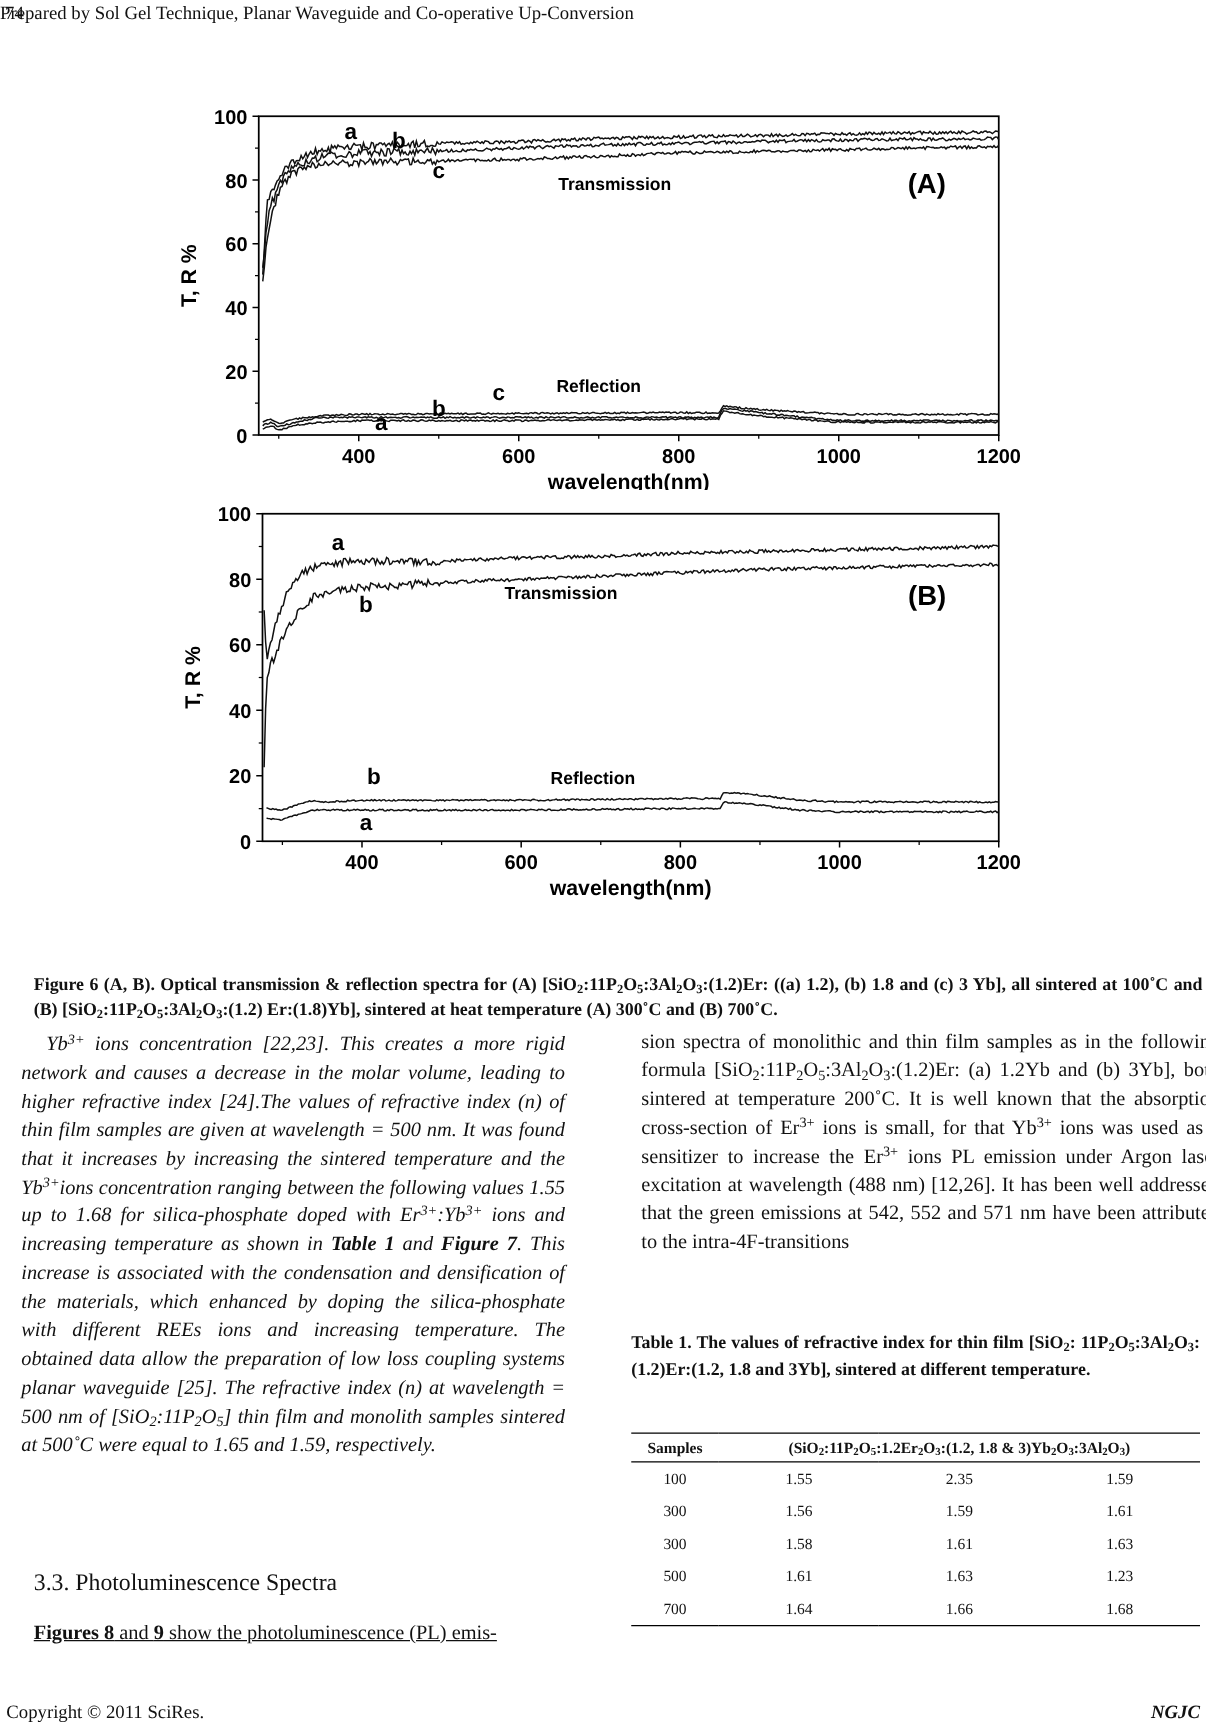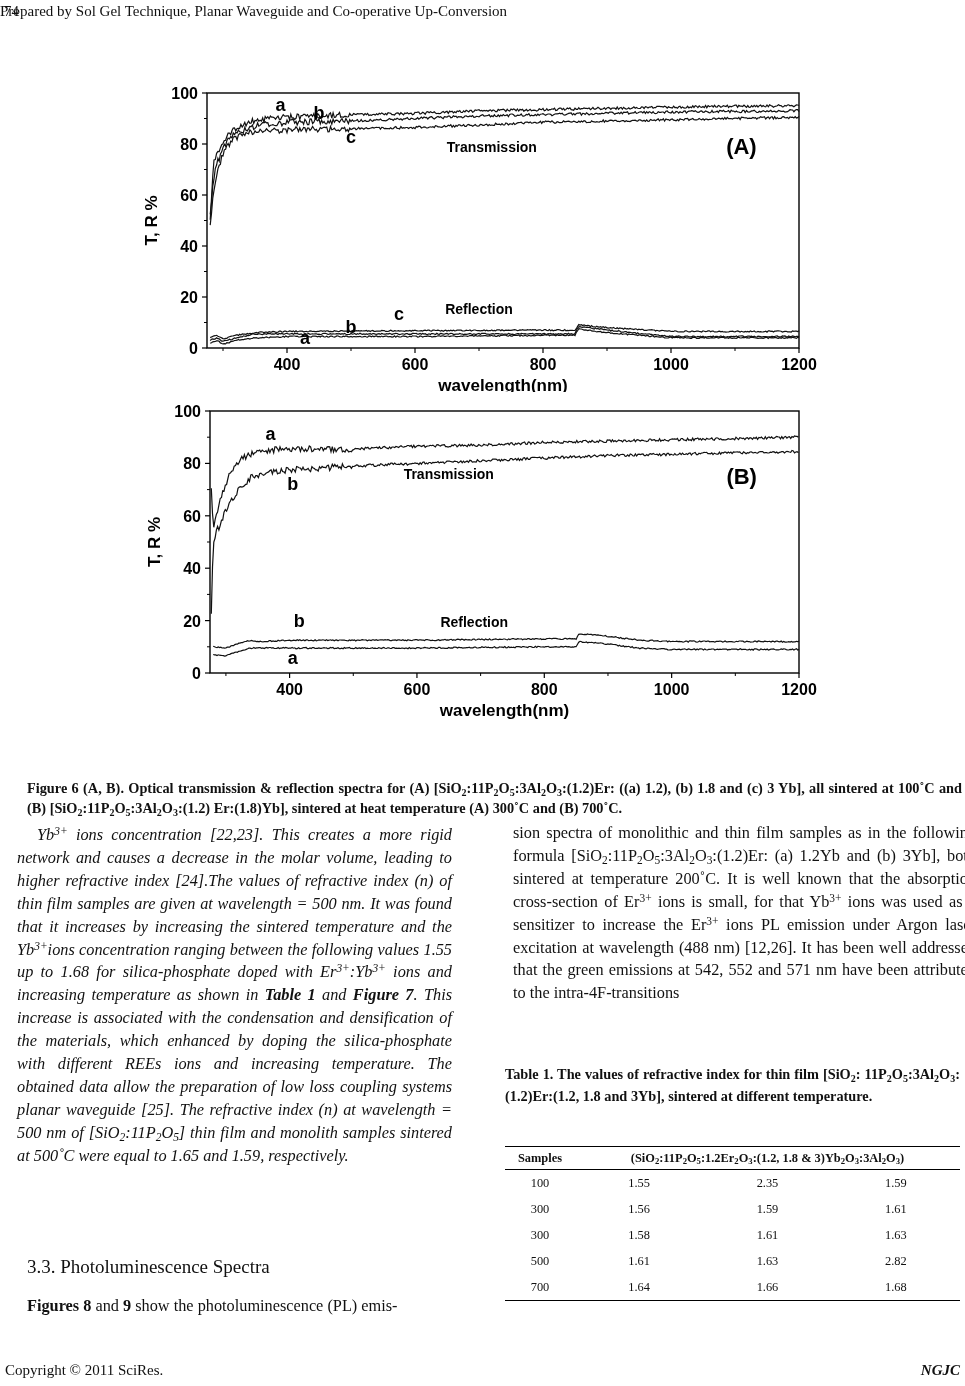--- a/index.html
+++ b/index.html
@@ -11,21 +11,21 @@
   sup { font-size:0.7em; vertical-align:0.45em; line-height:0; }
   .chart { position:absolute; left:130px; width:710px; }
   .chart svg { display:block; }
   .caption { position:absolute; left:27px; top:738px; width:935px; font-weight:bold; font-size:14.3px; line-height:20px; text-align:justify;margin-top:40px; }
   .col { position:absolute; font-size:16.3px; line-height:22.9px; text-align:justify; }
   .col p { margin:0; }
   .colL { left:17px; top:824px; width:435px;font-style:italic; }
   .colR { left:513px; top:822px; width:463px; }
   .indent { text-indent:20px; }
   .section { position:absolute; left:27px; top:1256px; font-weight:normal; font-size:19px; }
-  .afterSec { position:absolute; left:27px; top:1295px; width:435px; font-size:16.3px; line-height:22px; }
+  .afterSec { position:absolute; left:27px; top:1295px; width:435px; font-size:16.3px; line-height:22px;text-decoration:underline; }
   .tcap { position:absolute; left:505px; top:1063px; width:455px; font-weight:bold; font-size:14.3px; line-height:22px; text-align:justify; }
   table.t1 { position:absolute; left:505px; top:1146px; width:455px; border-collapse:collapse; font-size:12.4px; }
   table.t1 td, table.t1 th { text-align:center; padding:0; height:26px; }
   table.t1 th { font-weight:bold; height:22px; }
   table.t1 tr.top th { border-top:1.3px solid #000; border-bottom:1px solid #000; }
   table.t1 tr.sub td { border-bottom:1px solid #000; height:30px; }
   table.t1 tr.last td { border-bottom:1.3px solid #000; }
   .footer { position:absolute; left:5px; top:1362px; width:955px; font-size:15px; }
   .footer .j { position:absolute; right:0; top:0; font-style:italic; font-weight:bold; }
 </style>
@@ -179,21 +179,21 @@
   <tr>
         <td>300</td>
         <td>1.58</td>
         <td>1.61</td>
         <td>1.63</td>
       </tr>
   <tr>
         <td>500</td>
         <td>1.61</td>
         <td>1.63</td>
-        <td>2.82</td>
+        <td>1.23</td>
       </tr>
   <tr class="last">
         <td>700</td>
         <td>1.64</td>
         <td>1.66</td>
         <td>1.68</td>
       </tr>
 </tbody>
   </table>
 

